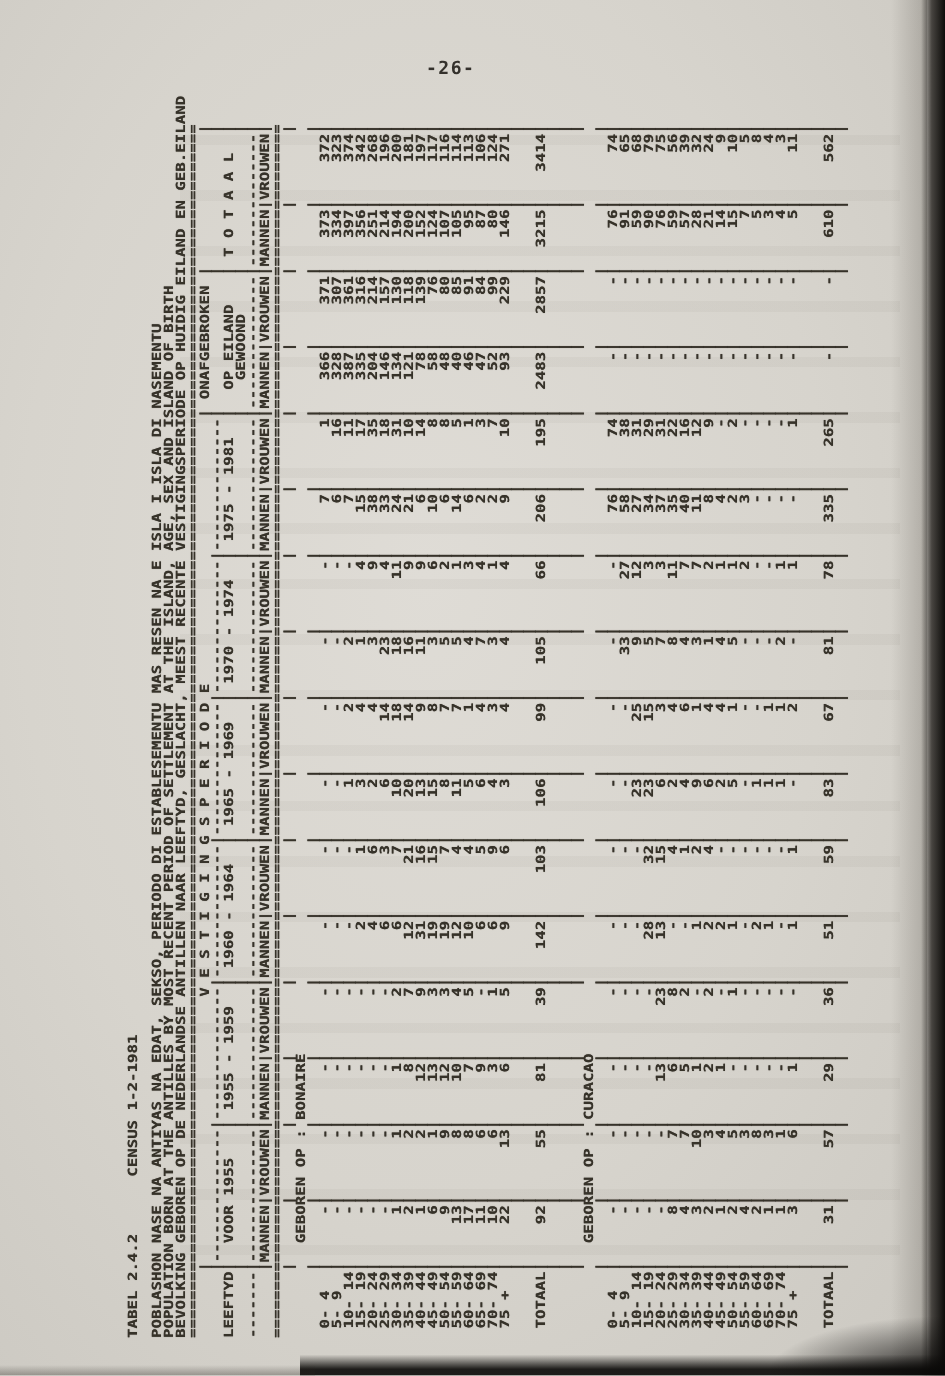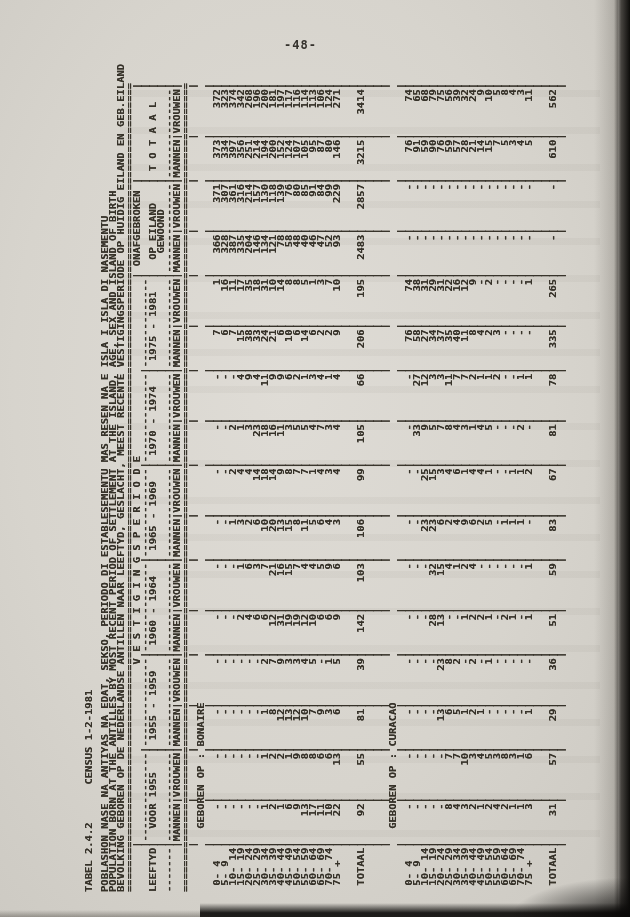--- a/index.html
+++ b/index.html
@@ -58,21 +58,21 @@
   }
   .corner-shadow{
     position:absolute;bottom:0;right:0;width:120px;height:40px;
     background:radial-gradient(ellipse at 100% 100%, rgba(10,9,8,0.9) 0%, rgba(10,9,8,0) 70%);
   }
 </style>
 </head>
 <body>
 
 <div class="page">
-  <div class="pagenum">-48-</div>
+  <div class="pagenum">-26-</div>
 
   <div class="rot-wrap">
     <div class="rot-inner">
       <pre class="census" id="census-pre">TABEL 2.4.2      CENSUS 1-2-1981
 
 POBLASHON NASE NA ANTIYAS NA EDAT, SEKSO, PERIODO DI ESTABLESEMENTU MAS RESEN NA E ISLA I ISLA DI NASEMENTU
 POPULATION BORN AT THE ANTILLES BY MOST RECENT PERIOD OF SETTLEMENT AT THE ISLAND, AGE, SEX AND ISLAND OF BIRTH
 BEVOLKING GEBOREN OP DE NEDERLANDSE ANTILLEN NAAR LEEFTYD, GESLACHT, MEEST RECENTE VESTIGINGSPERIODE OP HUIDIG EILAND EN GEB.EILAND
 ================================================================================================================================
        |                            V E S T I G I N G S P E R I O D E                            | ONAFGEBROKEN |              |

